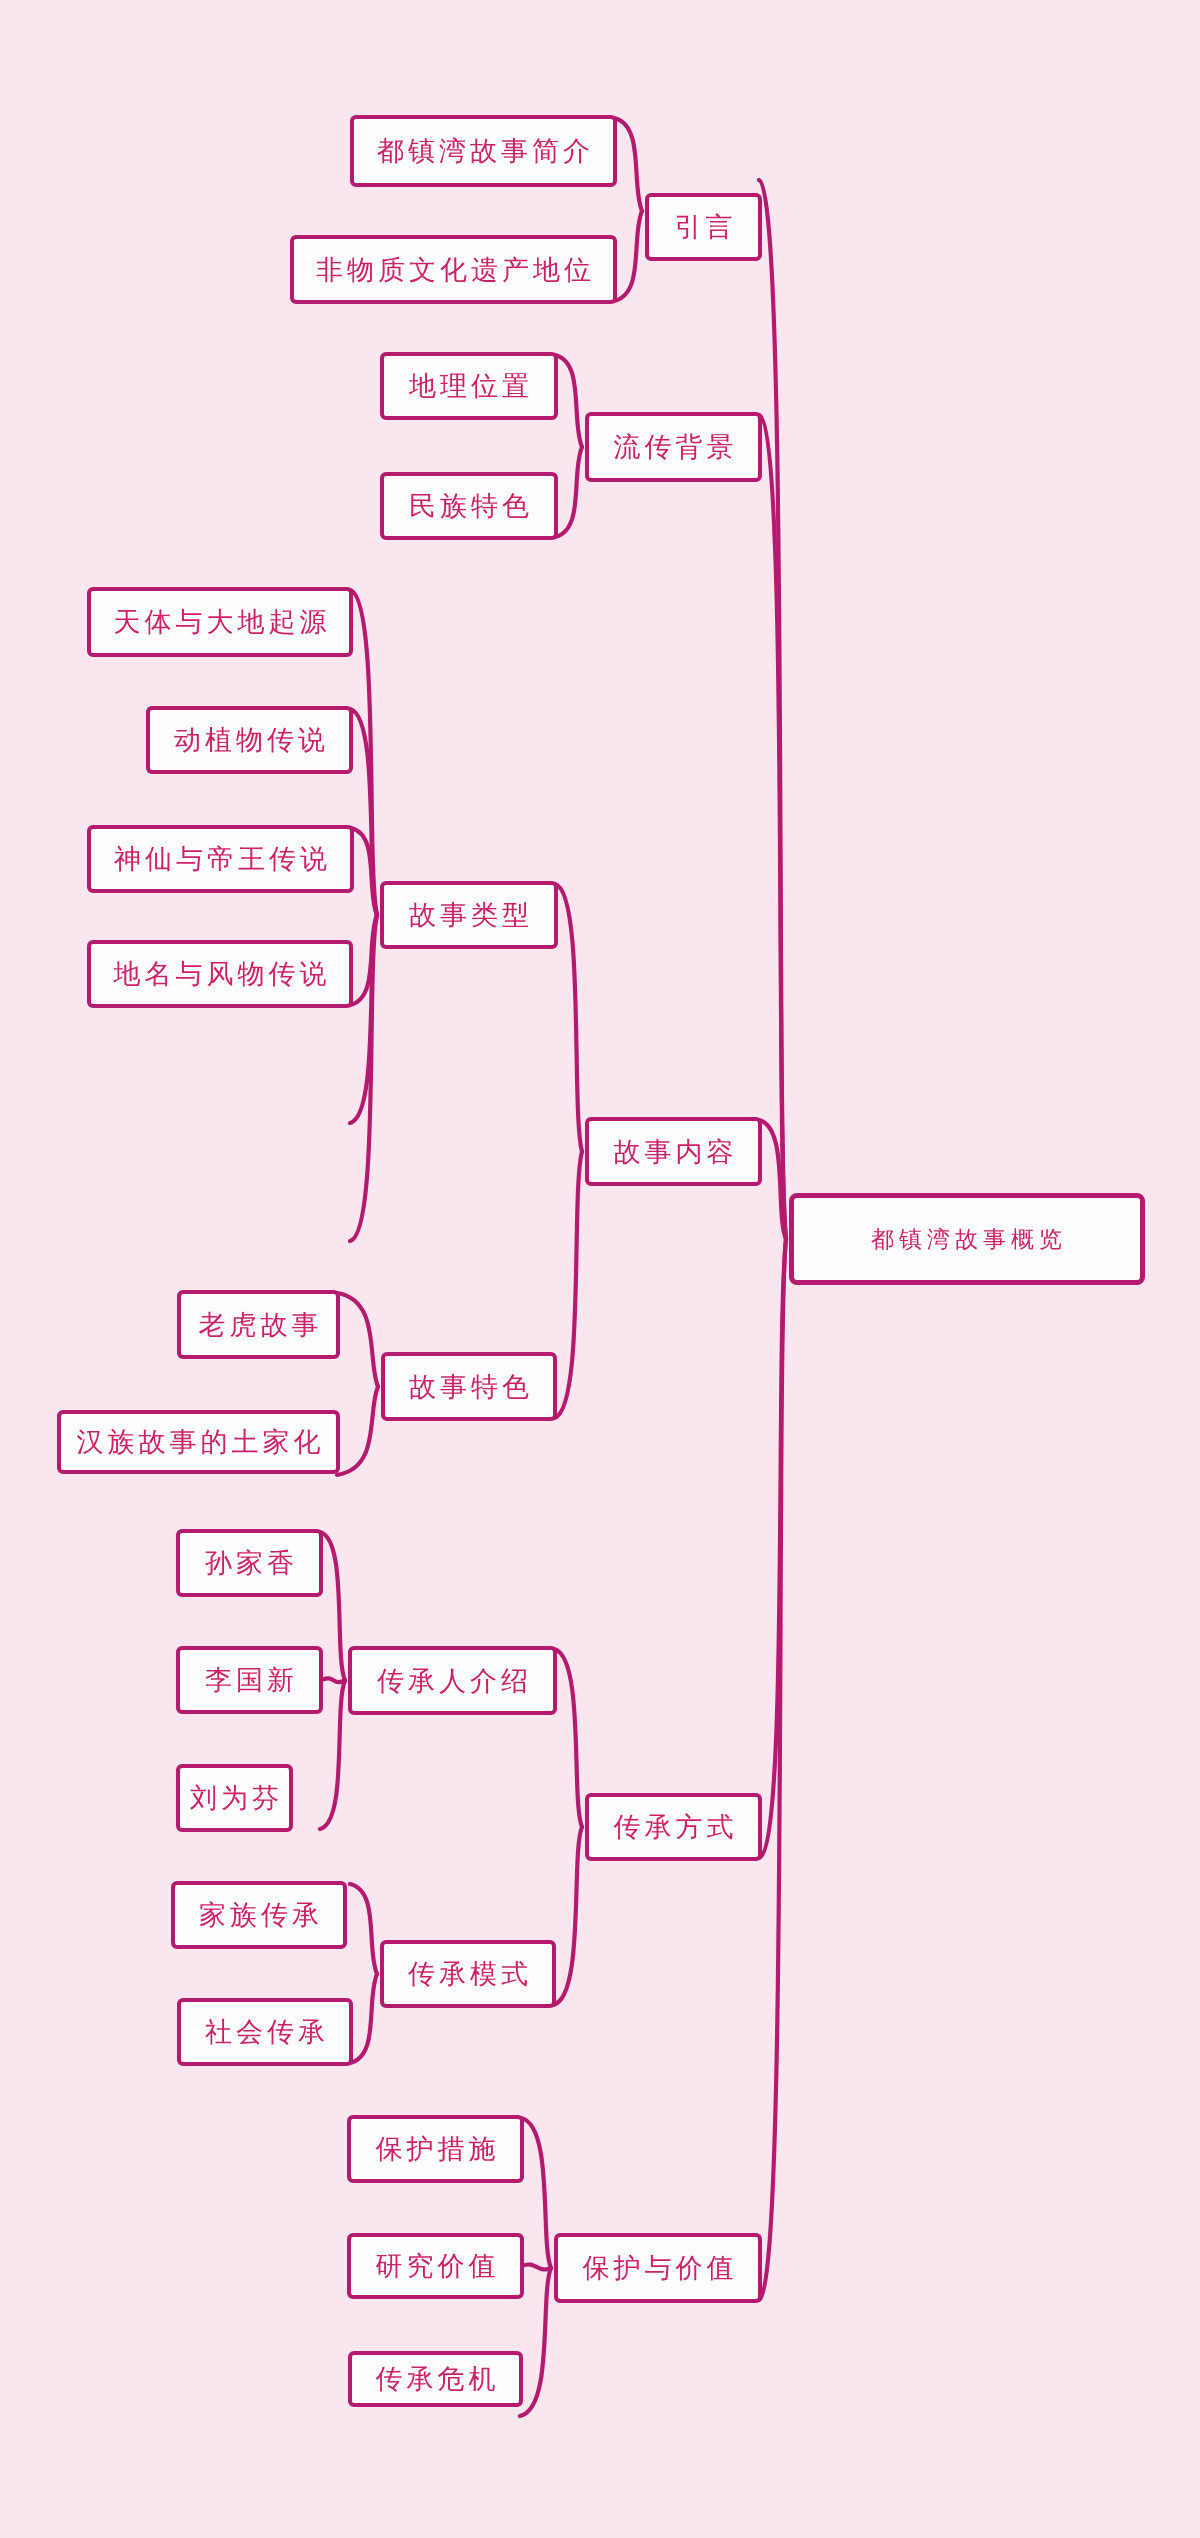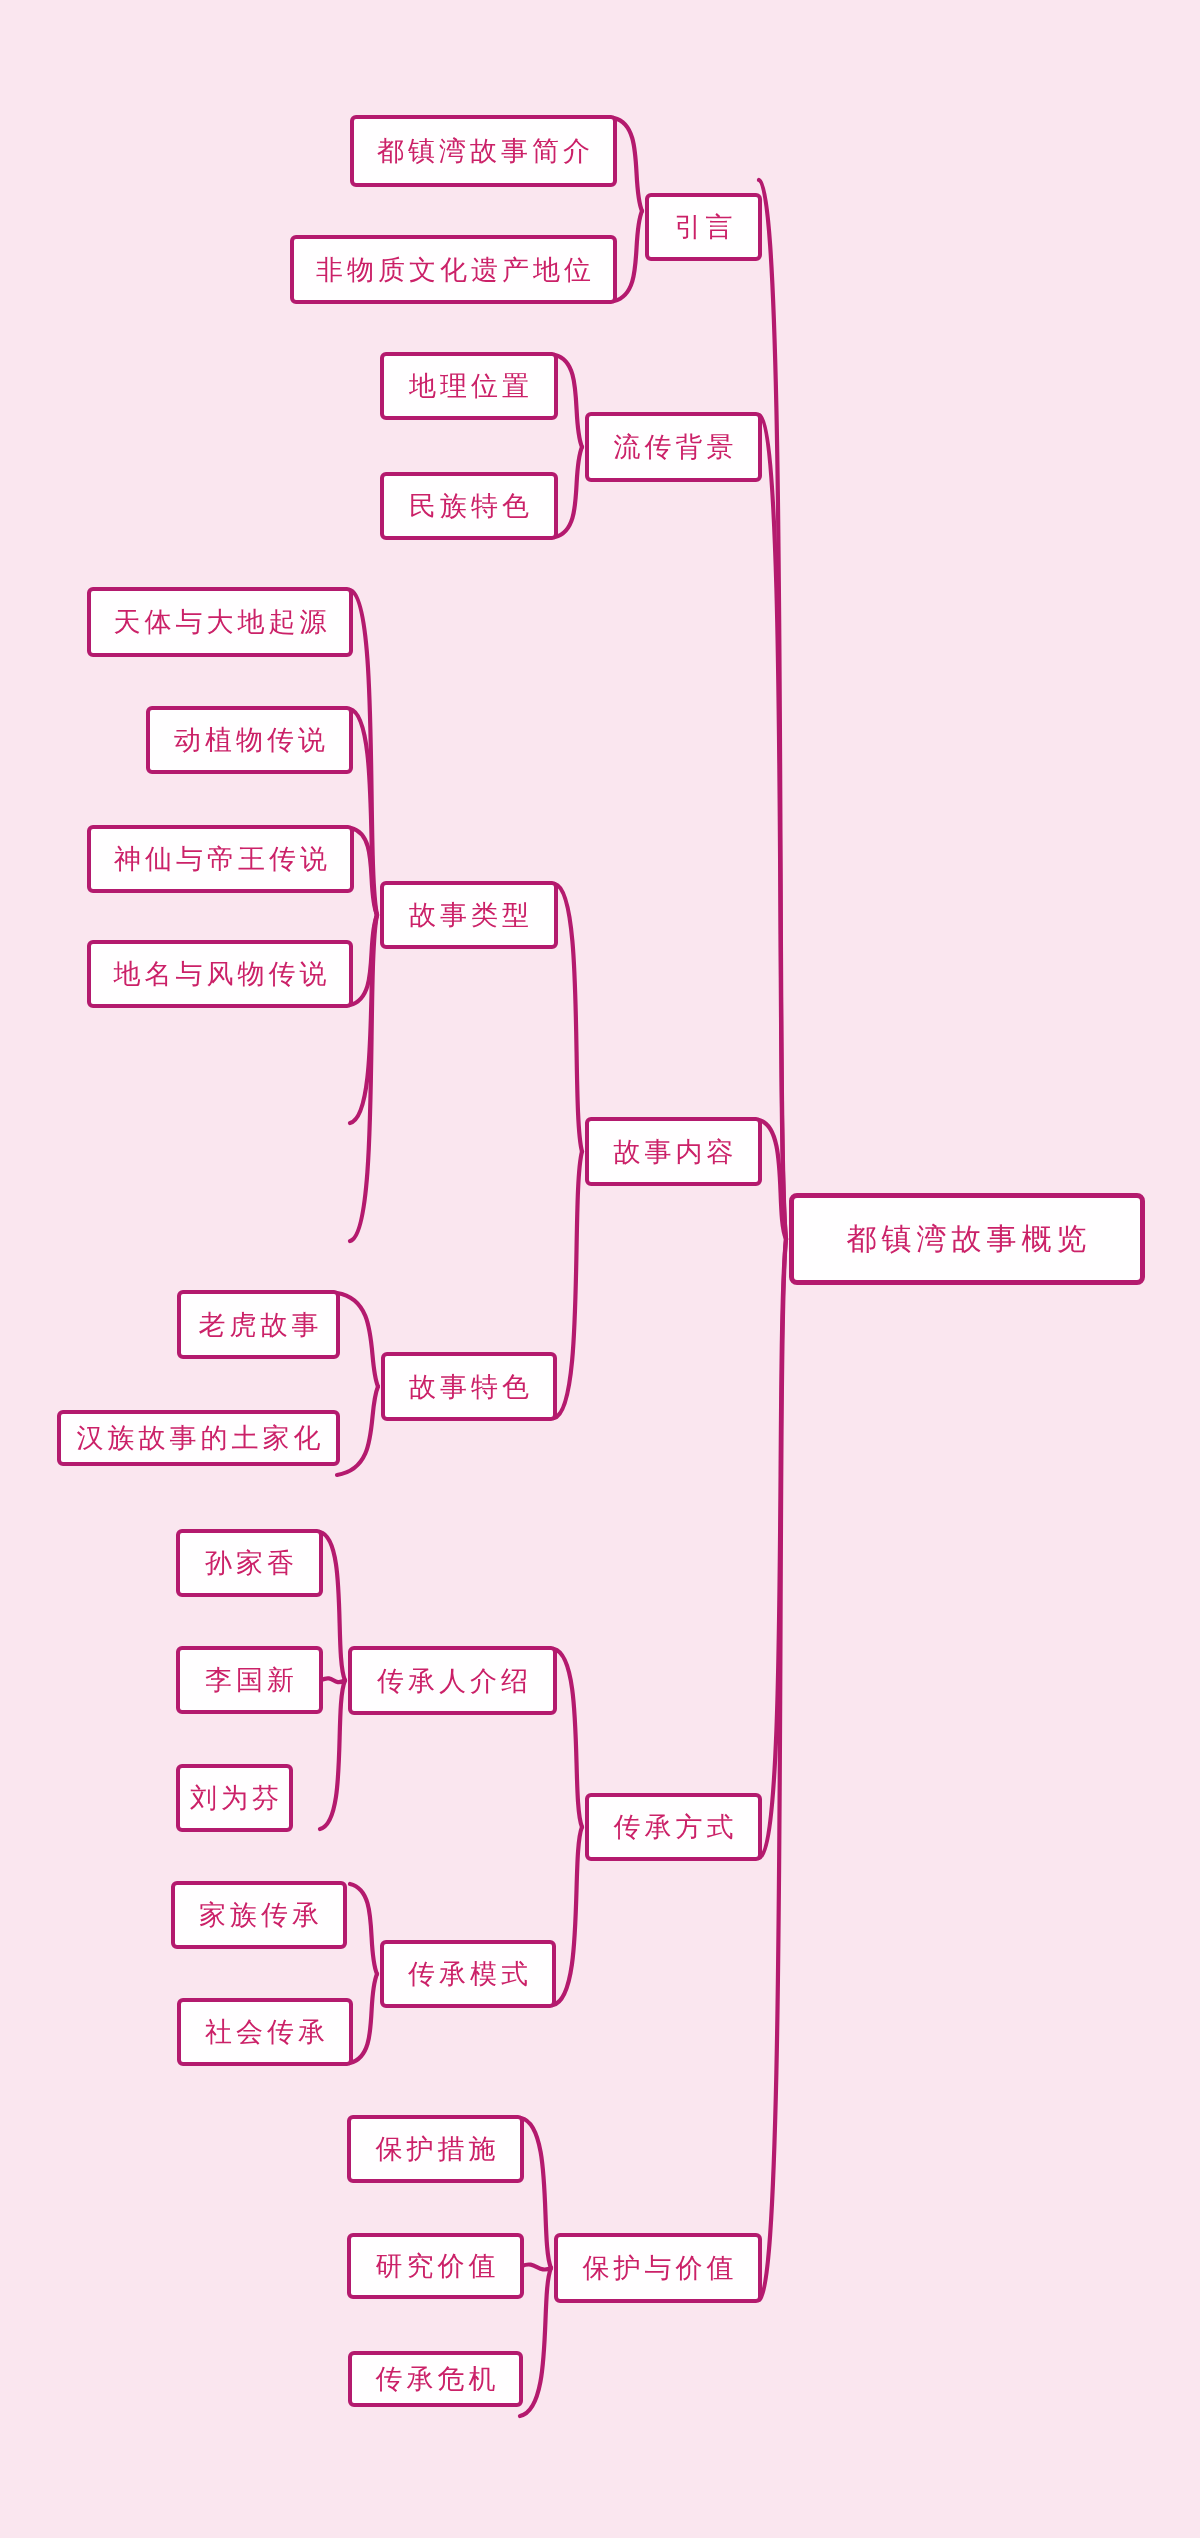--- a/index.html
+++ b/index.html
@@ -25,21 +25,21 @@
     border-radius:6px;
     color:var(--text);
     display:flex;align-items:center;justify-content:center;
     font-size:27px;letter-spacing:4px;
     white-space:nowrap;
     text-indent:4px; 
     cursor:default;
   }
   .lvl1{
     border-width:5px;border-radius:8px;
-    font-size:30px;letter-spacing:5px;
+    font-size:23px;letter-spacing:5px;
   }
 </style>
 </head>
 <body>
 
 <div id="canvas">
   <svg id="edges" width="1200" height="2538" viewBox="0 0 1200 2538">
       <path d="M 759 180 C 789 187, 775 1124, 786 1239" fill="none" stroke="#b41a6e" stroke-width="4.2" stroke-linecap="round"></path>
       <path d="M 759 415 C 789 422, 775 1124, 786 1239" fill="none" stroke="#b41a6e" stroke-width="4.2" stroke-linecap="round"></path>
       <path d="M 759 1120 C 789 1127, 775 1213, 786 1239" fill="none" stroke="#b41a6e" stroke-width="4.2" stroke-linecap="round"></path>
@@ -89,19 +89,19 @@
   <div class="node lvl3" style="left: 380px; top: 1940px; width: 176px; height: 68px;">传承模式</div>
   <div class="node lvl3" style="left: 347px; top: 2115px; width: 177px; height: 68px;">保护措施</div>
   <div class="node lvl3" style="left: 347px; top: 2233px; width: 177px; height: 66px;">研究价值</div>
   <div class="node lvl3" style="left: 348px; top: 2351px; width: 175px; height: 56px;">传承危机</div>
 
   <div class="node lvl4" style="left: 87px; top: 587px; width: 266px; height: 70px;">天体与大地起源</div>
   <div class="node lvl4" style="left: 146px; top: 706px; width: 207px; height: 68px;">动植物传说</div>
   <div class="node lvl4" style="left: 87px; top: 940px; width: 266px; height: 68px;">地名与风物传说</div>
   <div class="node lvl4" style="left: 87px; top: 825px; width: 267px; height: 68px;">神仙与帝王传说</div>
   <div class="node lvl4" style="left: 177px; top: 1290px; width: 163px; height: 69px;">老虎故事</div>
-  <div class="node lvl4" style="left: 57px; top: 1410px; width: 283px; height: 56px;">汉族故事的土家化</div>
+  <div class="node lvl4" style="left: 57px; top: 1410px; width: 283px; height: 64px;">汉族故事的土家化</div>
   <div class="node lvl4" style="left: 176px; top: 1529px; width: 147px; height: 68px;">孙家香</div>
   <div class="node lvl4" style="left: 176px; top: 1646px; width: 147px; height: 68px;">李国新</div>
   <div class="node lvl4" style="left: 176px; top: 1764px; width: 117px; height: 68px;">刘为芬</div>
   <div class="node lvl4" style="left: 171px; top: 1881px; width: 176px; height: 68px;">家族传承</div>
   <div class="node lvl4" style="left: 177px; top: 1998px; width: 176px; height: 68px;">社会传承</div>
 </div>
 
 </body></html>

